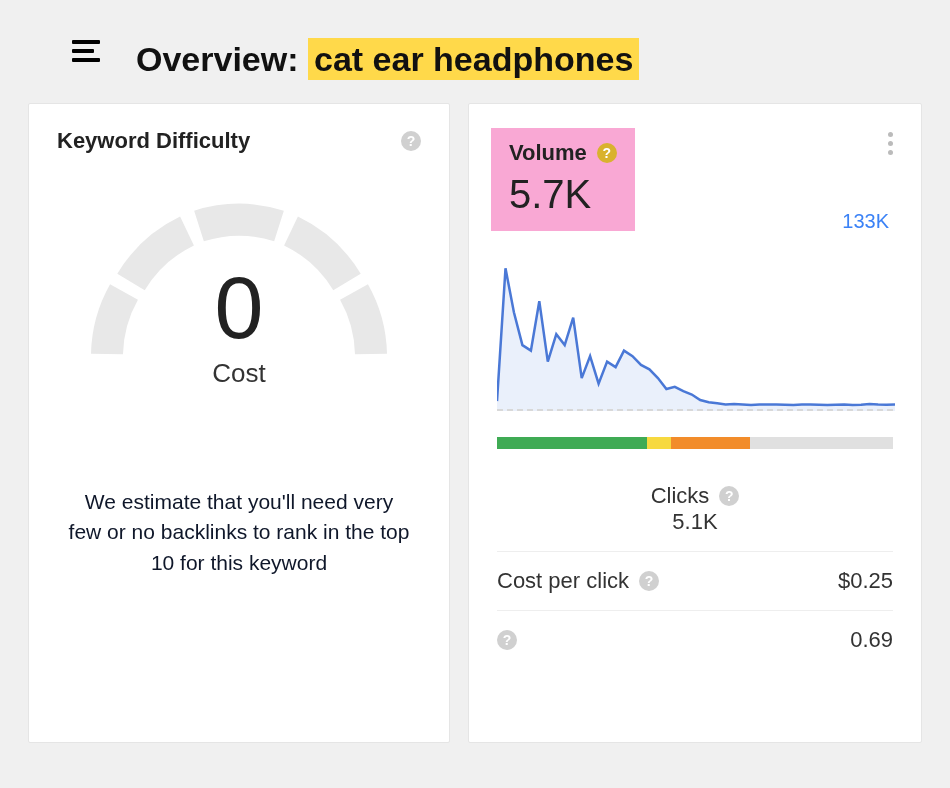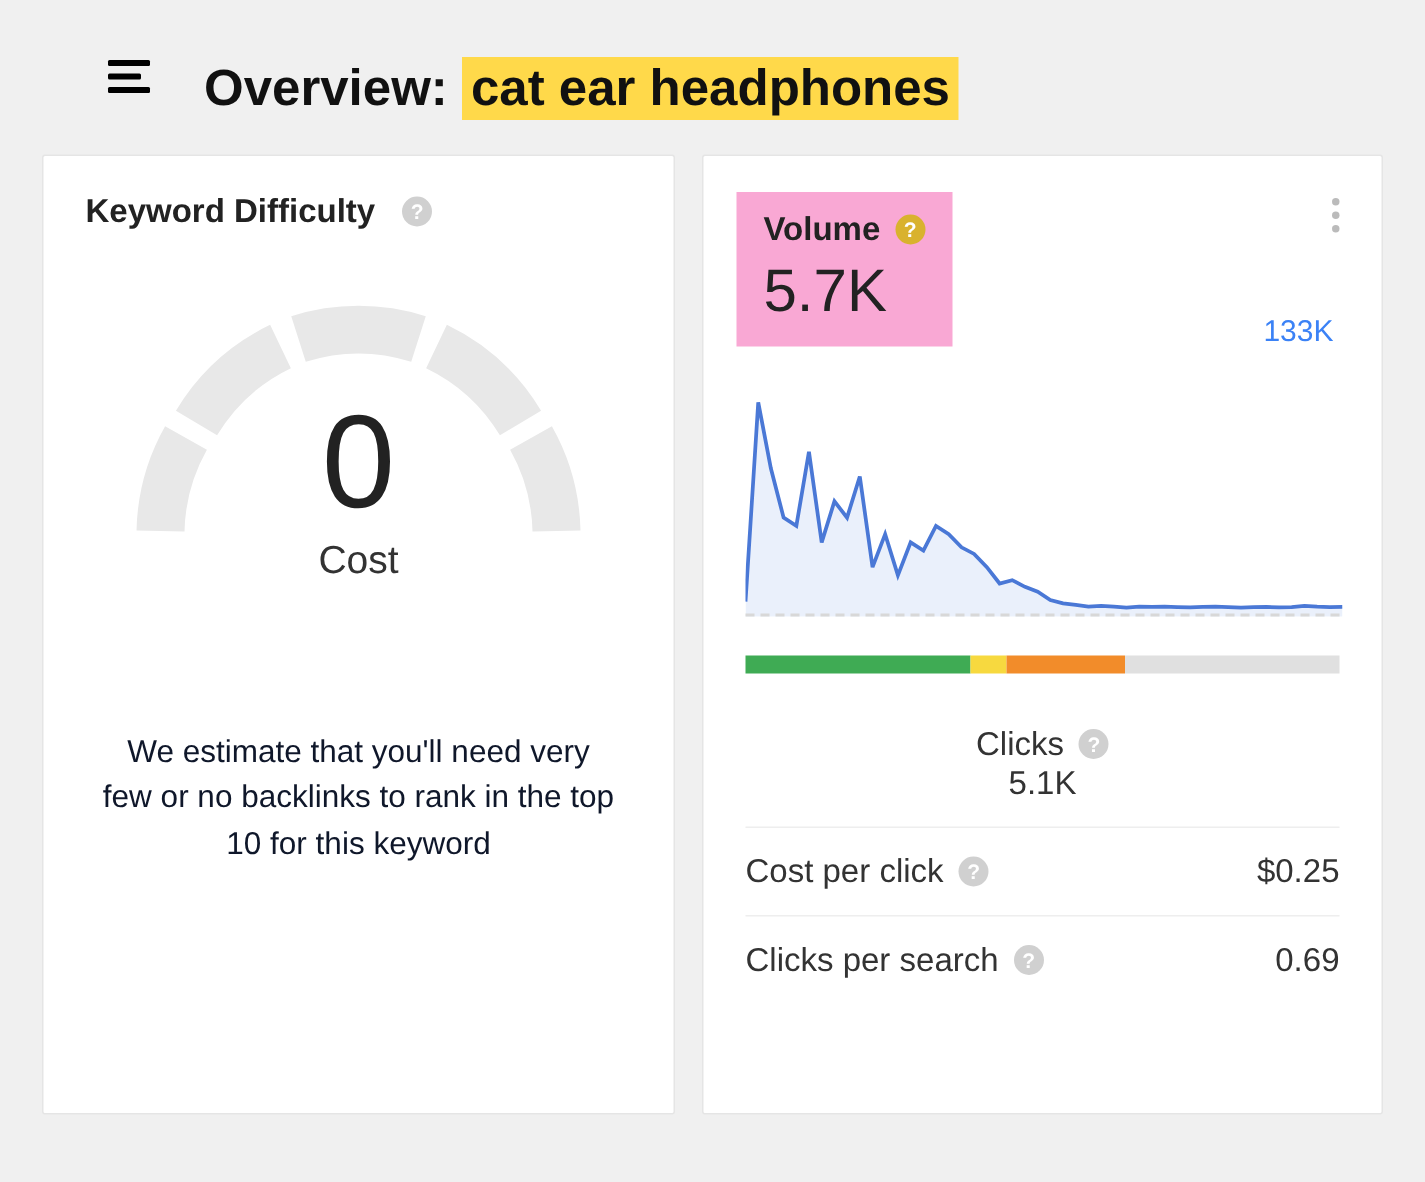--- a/index.html
+++ b/index.html
@@ -50,25 +50,26 @@
       background: #fff;
       border: 1px solid #e5e5e5;
       border-radius: 2px;
       padding: 24px 28px;
     }
     .card-left { width: 422px; height: 640px; }
     .card-right { width: 454px; height: 640px; position: relative; }
     .card-title {
       display: flex;
       align-items: center;
-      gap: 18px;
+      gap: 8px;
       font-size: 22px;
       font-weight: 700;
       color: #222;
       margin-bottom: 18px;
+      justify-content: space-between;
     }
     .help-icon {
       display: inline-flex;
       align-items: center;
       justify-content: center;
       width: 20px;
       height: 20px;
       border-radius: 50%;
       background: #d0d0d0;
       color: #fff;
@@ -260,20 +261,19 @@
         </div>
         <div class="stat-row">
           <div class="stat-label">
             <span>Cost per click</span>
             <span class="help-icon">?</span>
           </div>
           <div class="stat-value">$0.25</div>
         </div>
         <div class="stat-row">
           <div class="stat-label">
-            <span>Clicks per search</span>
             <span class="help-icon">?</span>
           </div>
           <div class="stat-value">0.69</div>
         </div>
       </div>
   </div>
 </div>
 
 </body></html>

